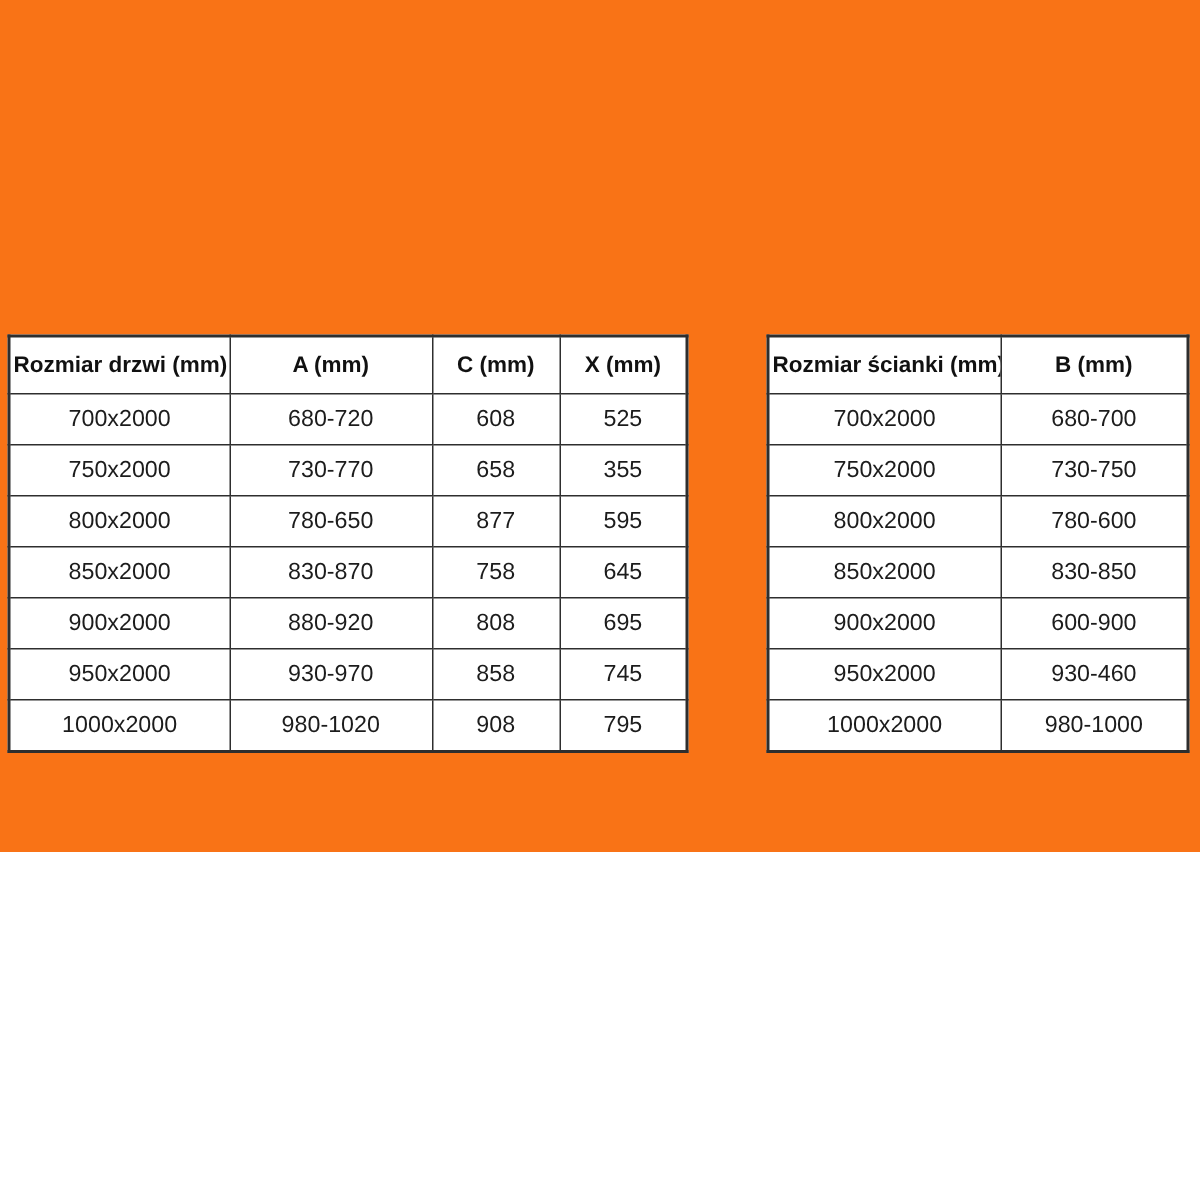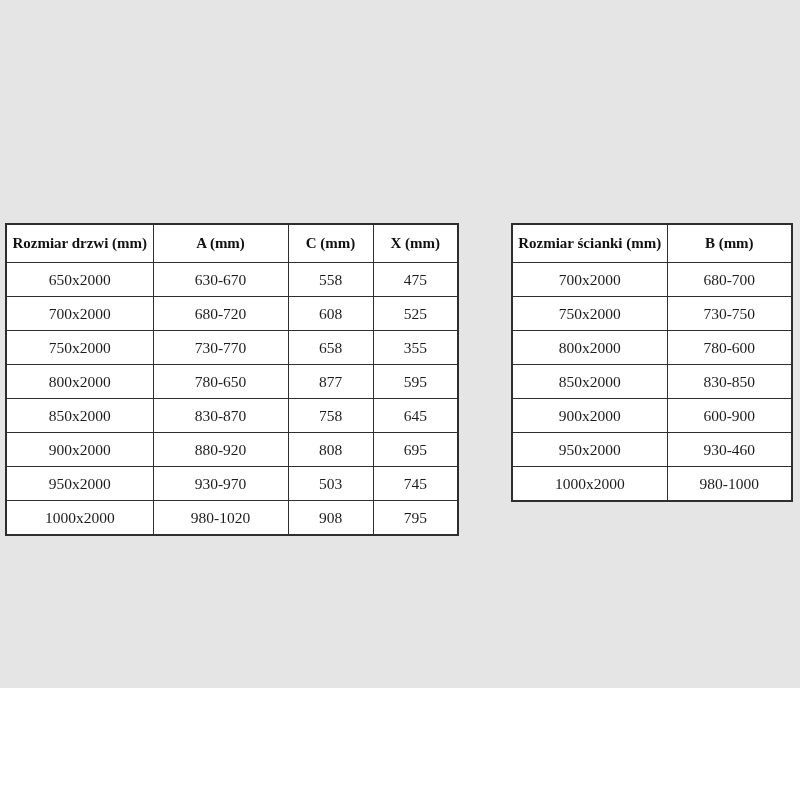--- a/index.html
+++ b/index.html
@@ -3,23 +3,23 @@
 <meta charset="utf-8">
 <style>
   html, body {
     margin: 0;
     padding: 0;
     background: #ffffff;
   }
   .canvas {
     position: relative;
     width: 800px;
-    height: 688px;
-    background: #e5e5e5;
-    font-family: Liberation Serif, serif;
+    height: 568px;
+    background: #f97316;
+    font-family: Liberation Sans, sans-serif;
     color: #1c1c1c;
   }
   table.spec-table {
     position: absolute;
     border-collapse: collapse;
     table-layout: fixed;
     border: 2px solid #2e2e2e;
     background: #ffffff;
   }
   table.spec-table th,
@@ -77,26 +77,20 @@
   <thead>
         <tr>
           <th>Rozmiar drzwi (mm)</th>
           <th>A (mm)</th>
           <th>C (mm)</th>
           <th>X (mm)</th>
         </tr>
       </thead>
       <tbody>
         <tr>
-          <td>650x2000</td>
-          <td>630-670</td>
-          <td>558</td>
-          <td>475</td>
-        </tr>
-        <tr>
           <td>700x2000</td>
           <td>680-720</td>
           <td>608</td>
           <td>525</td>
         </tr>
         <tr>
           <td>750x2000</td>
           <td>730-770</td>
           <td>658</td>
           <td>355</td>
@@ -115,21 +109,21 @@
         </tr>
         <tr>
           <td>900x2000</td>
           <td>880-920</td>
           <td>808</td>
           <td>695</td>
         </tr>
         <tr>
           <td>950x2000</td>
           <td>930-970</td>
-          <td>503</td>
+          <td>858</td>
           <td>745</td>
         </tr>
         <tr>
           <td>1000x2000</td>
           <td>980-1020</td>
           <td>908</td>
           <td>795</td>
         </tr>
       </tbody>
     </table>

